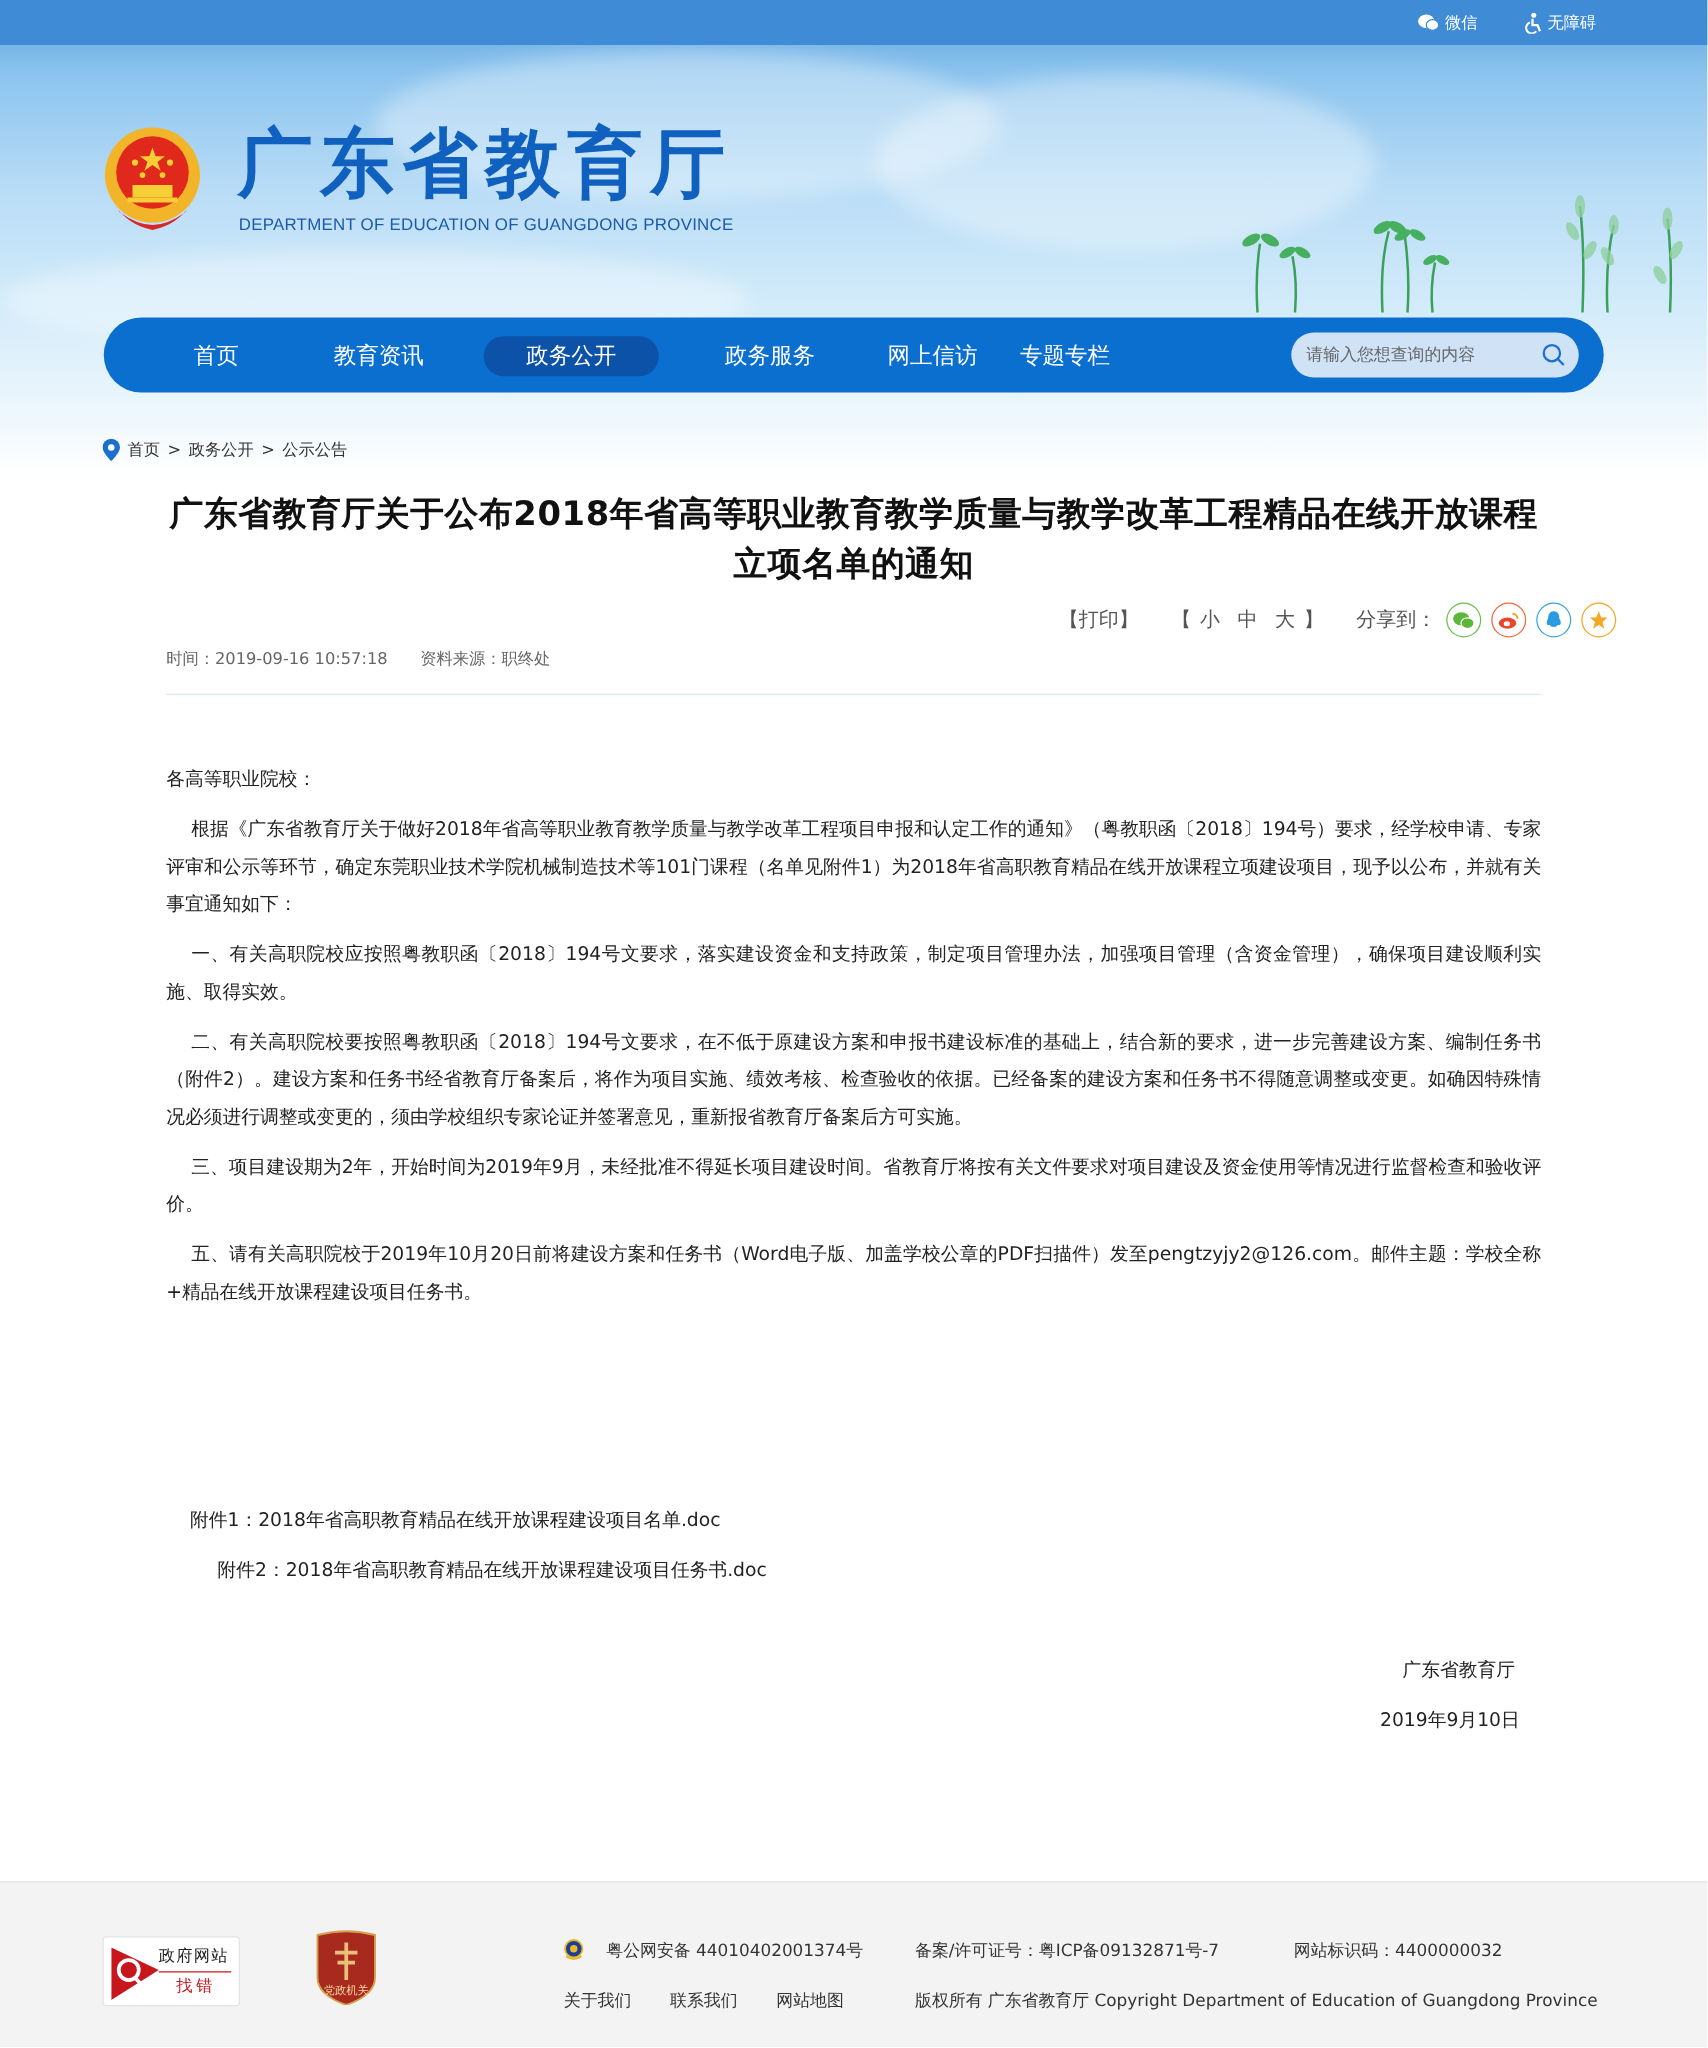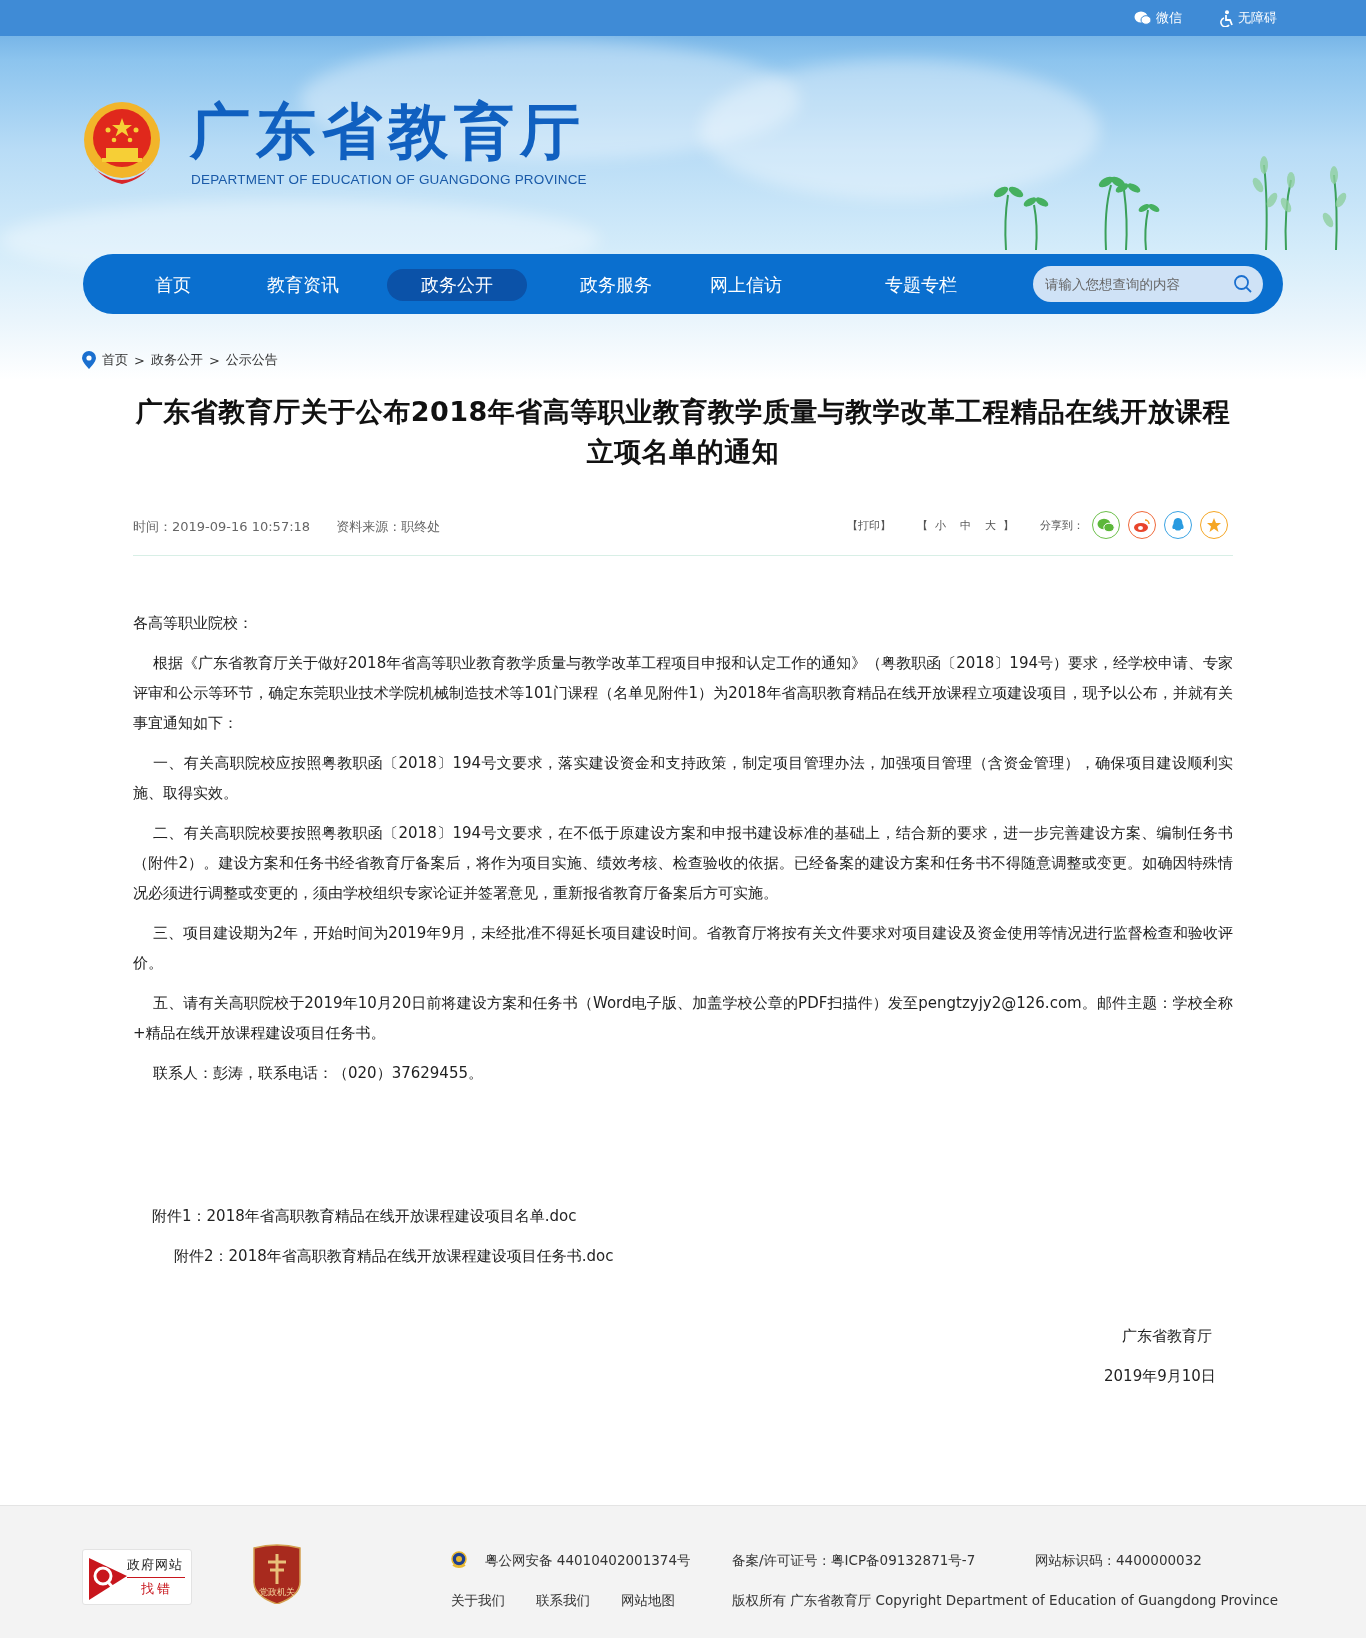--- a/index.html
+++ b/index.html
@@ -27,21 +27,21 @@
 .search input::placeholder{color:#666;}
 .search .sbtn{position:absolute;right:10px;top:8px;width:20px;height:20px;}
 
 .crumb{position:absolute;left:82px;top:351px;font-size:13px;color:#333;display:flex;align-items:center;gap:6px;}
 .crumb a{color:#333;text-decoration:none;}
 
 .title{position:absolute;left:130px;top:392px;width:1106px;text-align:center;font-size:27px;font-weight:bold;color:#111;line-height:40px;letter-spacing:0.5px;}
 
 .meta{position:absolute;left:133px;top:518px;font-size:13px;color:#666;}
 .meta span{margin-right:22px;}
-.tools{position:absolute;left:847px;top:510px;height:30px;display:flex;align-items:center;font-size:11px;color:#555;}
+.tools{position:absolute;left:847px;top:481px;height:30px;display:flex;align-items:center;font-size:16px;color:#555;}
 .tools .t{margin-right:26px;cursor:pointer;}
 .tools .sz span{margin:0 7px;cursor:pointer;}
 .share-ic{width:28px;height:28px;border-radius:50%;border:1.5px solid;margin-left:8px;display:flex;align-items:center;justify-content:center;cursor:pointer;}
 .divider{position:absolute;left:133px;top:555px;width:1100px;height:1px;background:#d8efe6;}
 
 .content{position:absolute;left:133px;top:608px;width:1100px;font-size:15px;line-height:30px;color:#222;}
 .content p{margin-bottom:10px;text-align:justify;}
 .content p.ind{text-indent:20px;}
 .att{position:absolute;font-size:15px;color:#222;}
 .att a{color:#222;text-decoration:none;}
@@ -128,21 +128,21 @@
   </svg>
   <div class="site-title">广东省教育厅</div>
   <div class="site-sub">DEPARTMENT OF EDUCATION OF GUANGDONG PROVINCE</div>
 
   <div class="nav">
     <div class="item" style="left:60px;width:60px;">首页</div>
     <div class="item" style="left:175px;width:90px;">教育资讯</div>
     <div class="item active" style="left:304px;width:140px;">政务公开</div>
     <div class="item" style="left:488px;width:90px;">政务服务</div>
     <div class="item" style="left:618px;width:90px;">网上信访</div>
-    <div class="item" style="left:784px;width:90px;text-align:right;">专题专栏</div>
+    <div class="item" style="left:724px;width:90px;">专题专栏</div>
     <div class="search">
       <input type="text" placeholder="请输入您想查询的内容" style="">
       <svg class="sbtn" viewBox="0 0 20 20">
           <circle cx="8.5" cy="8.5" r="6.5" stroke="#1a6fcf" stroke-width="1.8" fill="none"></circle>
           <line x1="13.3" y1="13.3" x2="18" y2="18" stroke="#1a6fcf" stroke-width="1.8"></line>
         </svg>
     </div>
   </div>
 
   <div class="crumb">
@@ -195,21 +195,20 @@
   </div>
   <div class="divider"></div>
 
   <div class="content">
     <p>各高等职业院校：</p>
     <p class="ind">根据《广东省教育厅关于做好2018年省高等职业教育教学质量与教学改革工程项目申报和认定工作的通知》（粤教职函〔2018〕194号）要求，经学校申请、专家评审和公示等环节，确定东莞职业技术学院机械制造技术等101门课程（名单见附件1）为2018年省高职教育精品在线开放课程立项建设项目，现予以公布，并就有关事宜通知如下：</p>
     <p class="ind">一、有关高职院校应按照粤教职函〔2018〕194号文要求，落实建设资金和支持政策，制定项目管理办法，加强项目管理（含资金管理），确保项目建设顺利实施、取得实效。</p>
     <p class="ind">二、有关高职院校要按照粤教职函〔2018〕194号文要求，在不低于原建设方案和申报书建设标准的基础上，结合新的要求，进一步完善建设方案、编制任务书（附件2）。建设方案和任务书经省教育厅备案后，将作为项目实施、绩效考核、检查验收的依据。已经备案的建设方案和任务书不得随意调整或变更。如确因特殊情况必须进行调整或变更的，须由学校组织专家论证并签署意见，重新报省教育厅备案后方可实施。</p>
     <p class="ind">三、项目建设期为2年，开始时间为2019年9月，未经批准不得延长项目建设时间。省教育厅将按有关文件要求对项目建设及资金使用等情况进行监督检查和验收评价。</p>
     <p class="ind">五、请有关高职院校于2019年10月20日前将建设方案和任务书（Word电子版、加盖学校公章的PDF扫描件）发至pengtzyjy2@126.com。邮件主题：学校全称+精品在线开放课程建设项目任务书。</p>
-    <p class="ind">联系人：彭涛，联系电话：（020）37629455。</p>
   </div>
 
   <div class="att" style="left:152px;top:1207px;">
     <a>附件1：2018年省高职教育精品在线开放课程建设项目名单.doc</a>
   </div>
   <div class="att" style="left:174px;top:1247px;">
     <a>附件2：2018年省高职教育精品在线开放课程建设项目任务书.doc</a>
   </div>
 
   <div class="sign" style="left:1122px;top:1327px;">广东省教育厅</div>

